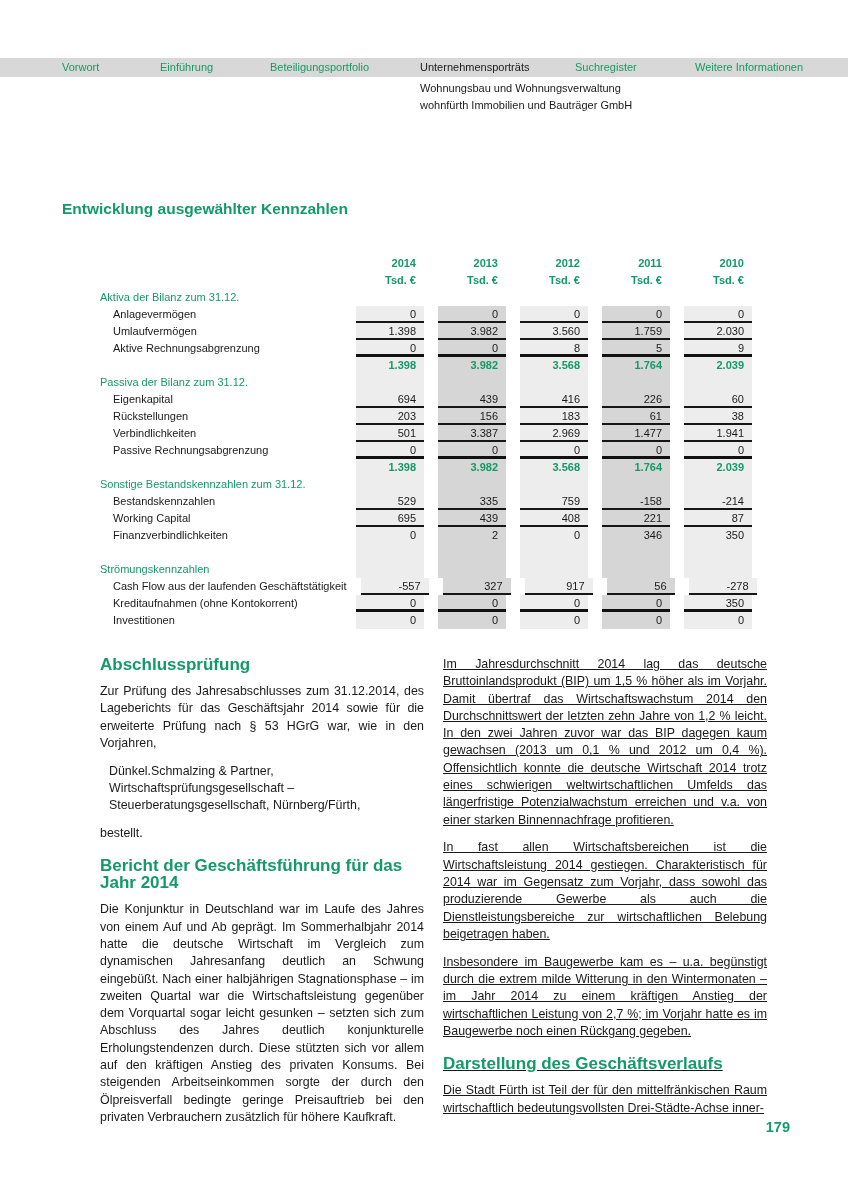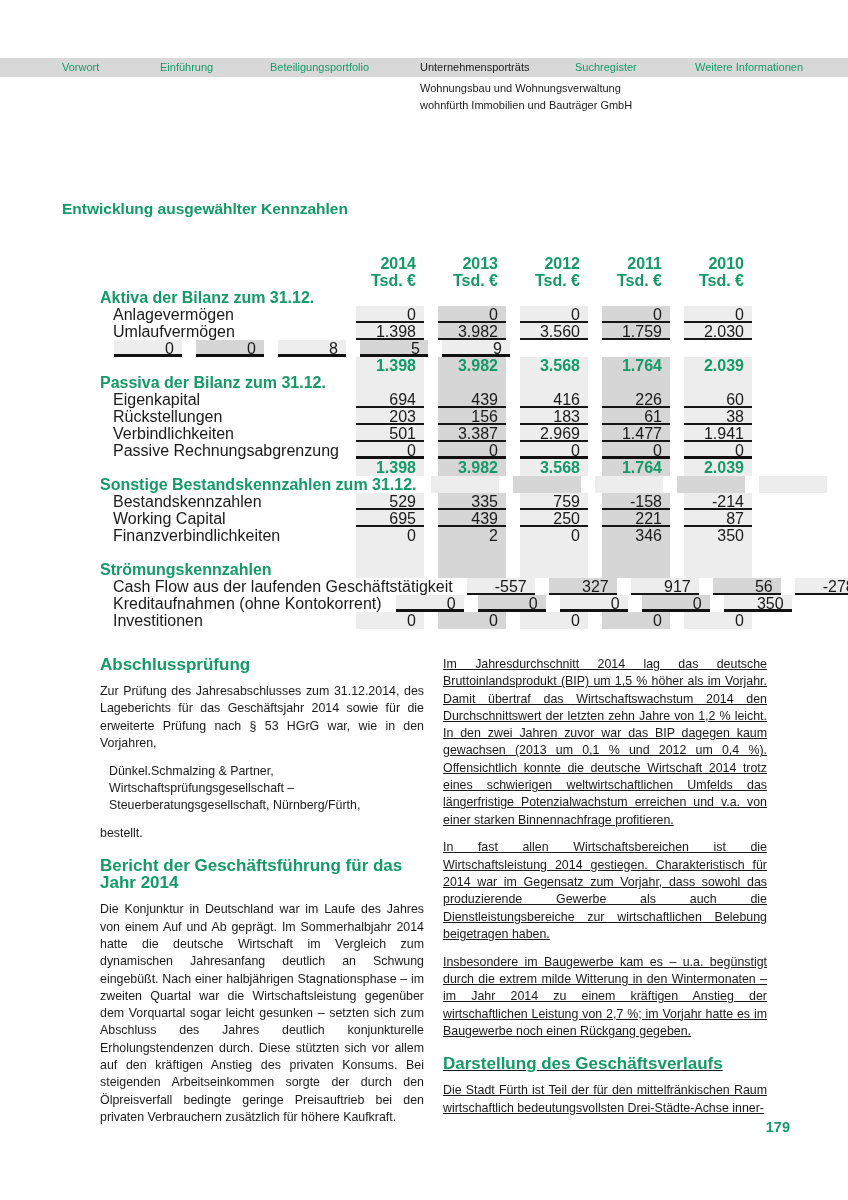--- a/index.html
+++ b/index.html
@@ -24,25 +24,25 @@
   .nav-item:nth-child(4){left:420px;}
   .nav-item:nth-child(5){left:575px;}
   .nav-item:nth-child(6){left:695px;}
 
   .subheader{position:absolute;left:420px;top:80px;font-size:11px;line-height:17px;color:var(--ink);}
 
   .title{position:absolute;left:62px;top:200px;font-size:15.5px;font-weight:bold;color:var(--green);}
 
   
   .kpi{position:absolute;left:100px;top:255px;width:652px;}
-  .trow{display:flex;height:17px;line-height:17px;font-size:16px;}
+  .trow{display:flex;height:17px;line-height:17px;font-size:11px;}
   .trow.spacer{height:17px;}
   .tlabel{flex:0 0 242px;box-sizing:border-box;white-space:nowrap;}
   .trow.item .tlabel{padding-left:13px;}
-  .trow.section .tlabel{color:var(--green);font-weight:bold;}
+  .trow.section .tlabel{color:var(--green);font-weight:normal;}
   .tcell{flex:0 0 68px;margin-left:14px;box-sizing:border-box;text-align:right;padding-right:8px;}
   .trow.total .tcell{color:var(--green);font-weight:bold;}
   .trow.head .tlabel{flex:0 0 242px;}
   .trow.head .tcell{color:var(--green);font-weight:bold;background:none;}
   .shaded .tcell.c-light{background:var(--col-light);}
   .shaded .tcell.c-dark{background:var(--col-dark);}
   .tcell.rule-single{border-bottom:2px solid #161616;}
   .tcell.rule-thick{border-bottom:3px solid #111111;}
 
   
@@ -114,20 +114,21 @@
       </div>
       <div class="trow item shaded">
         <div class="tlabel">Umlaufvermögen</div>
         <div class="tcell c-light rule-single">1.398</div>
         <div class="tcell c-dark rule-single">3.982</div>
         <div class="tcell c-light rule-single">3.560</div>
         <div class="tcell c-dark rule-single">1.759</div>
         <div class="tcell c-light rule-single">2.030</div>
       </div>
       <div class="trow item shaded">
+        <div class="tlabel">Aktive Rechnungsabgrenzung</div>
         <div class="tcell c-light rule-thick">0</div>
         <div class="tcell c-dark rule-thick">0</div>
         <div class="tcell c-light rule-thick">8</div>
         <div class="tcell c-dark rule-thick">5</div>
         <div class="tcell c-light rule-thick">9</div>
       </div>
       <div class="trow total shaded">
         <div class="tlabel"></div>
         <div class="tcell c-light">1.398</div>
         <div class="tcell c-dark">3.982</div>
@@ -196,21 +197,21 @@
         <div class="tcell c-light rule-single">529</div>
         <div class="tcell c-dark rule-single">335</div>
         <div class="tcell c-light rule-single">759</div>
         <div class="tcell c-dark rule-single">-158</div>
         <div class="tcell c-light rule-single">-214</div>
       </div>
       <div class="trow item shaded">
         <div class="tlabel">Working Capital</div>
         <div class="tcell c-light rule-single">695</div>
         <div class="tcell c-dark rule-single">439</div>
-        <div class="tcell c-light rule-single">250</div>
+        <div class="tcell c-light rule-single">408</div>
         <div class="tcell c-dark rule-single">221</div>
         <div class="tcell c-light rule-single">87</div>
       </div>
       <div class="trow item shaded">
         <div class="tlabel">Finanzverbindlichkeiten</div>
         <div class="tcell c-light">0</div>
         <div class="tcell c-dark">2</div>
         <div class="tcell c-light">0</div>
         <div class="tcell c-dark">346</div>
         <div class="tcell c-light">350</div>

